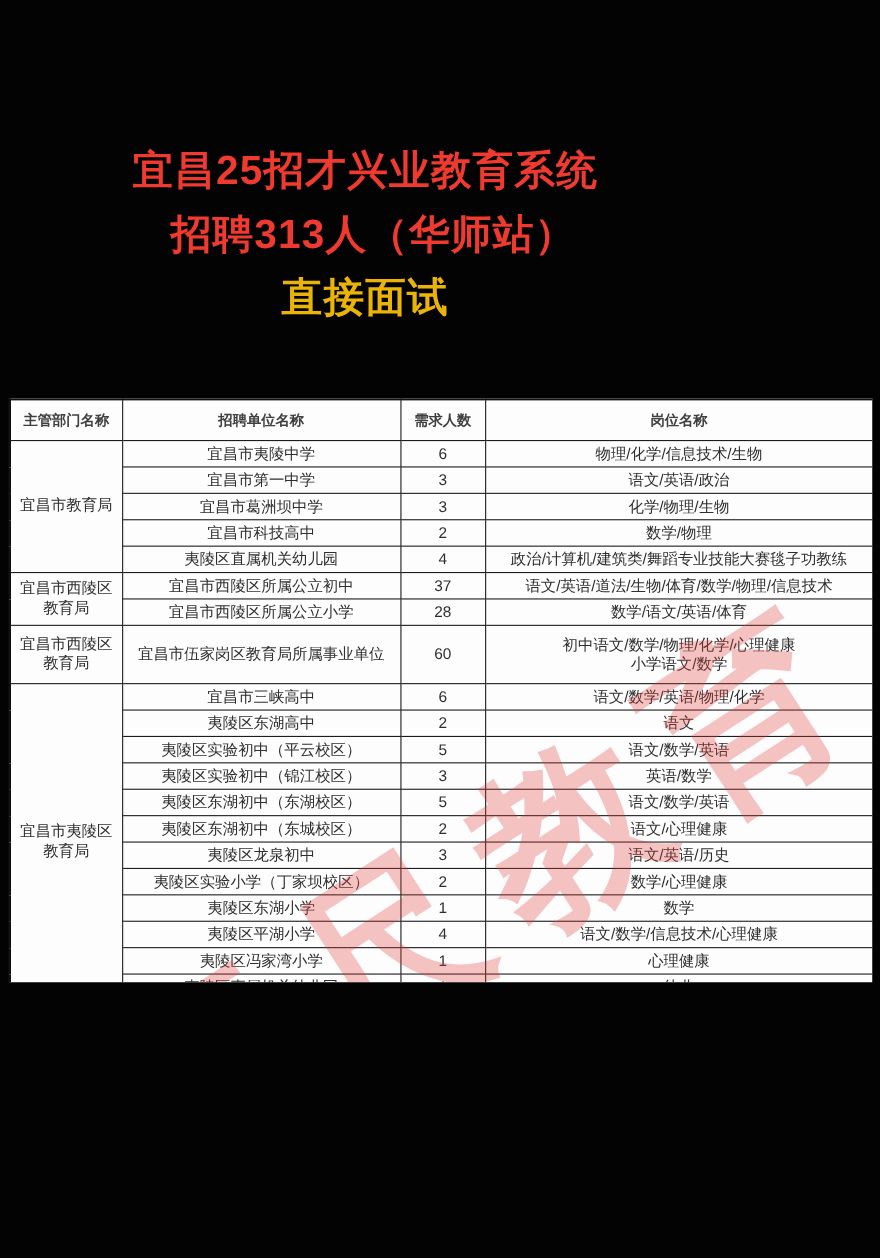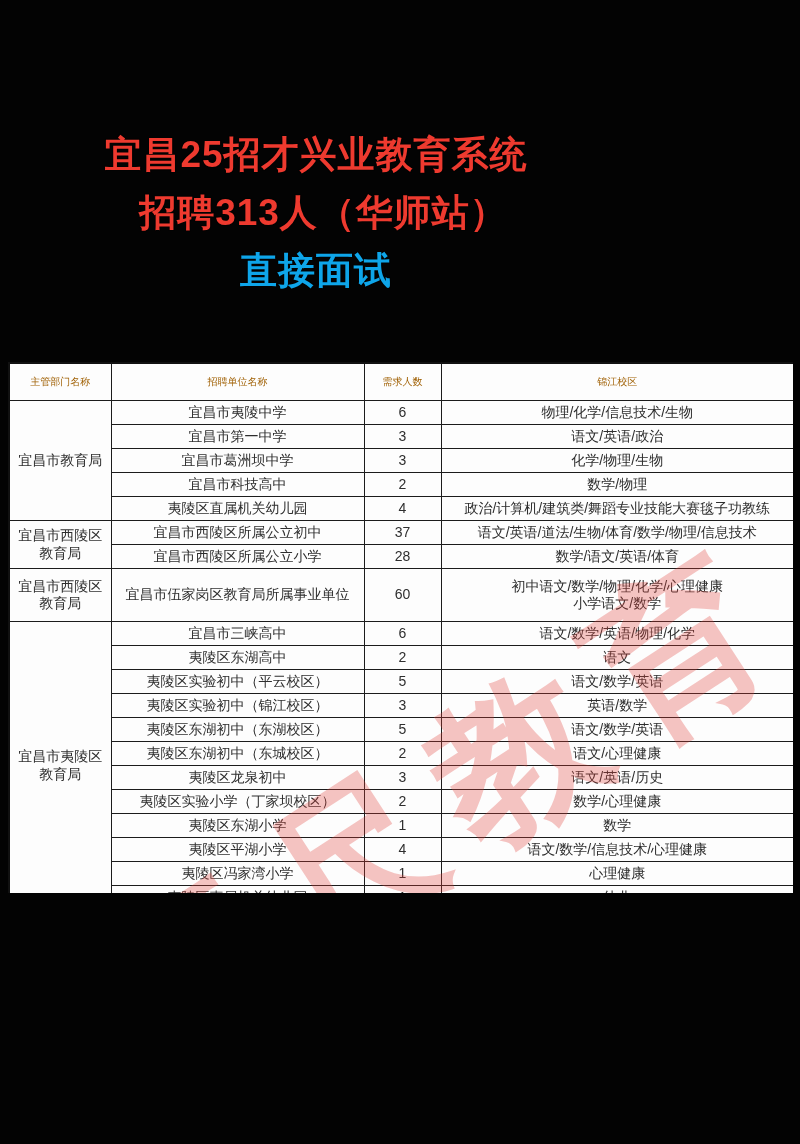--- a/index.html
+++ b/index.html
@@ -6,21 +6,21 @@
   body{
     width:800px;height:1144px;
     background:#000;
     font-family:"Liberation Sans","DejaVu Sans",sans-serif;
     position:relative;
     overflow:hidden;
   }
   .page{position:absolute;inset:0;background:#030303;}
   
   .title-block{
-    position:absolute;top:126px;left:0;width:632px;
+    position:absolute;top:126px;left:16px;width:632px;
     text-align:center;
   }
   .title-line{
     font-size:37px;font-weight:900;line-height:58px;
     letter-spacing:1px;
     text-shadow:0 0 1px rgba(0,0,0,.6);
   }
   
   .table-wrap{
     position:absolute;left:8px;top:362px;width:785px;height:531px;
@@ -36,21 +36,21 @@
   table.jobs th,table.jobs td{
     border:1px solid #1c1c1c;
     text-align:center;vertical-align:middle;
     color:#2e2e2e;
     padding:0 3px;
     white-space:pre-line;
     overflow:hidden;
   }
   table.jobs{border:2px solid #111;}
   table.jobs th{
-    height:36px;font-size:10px;font-weight:normal;color:#a16207;
+    height:36px;font-size:13px;font-weight:bold;color:#404040;
   }
   table.jobs td{font-size:14px;height:23px;line-height:1.25;}
   tr.tall td{height:52px;}
   td.dept{font-size:15px;color:#222;font-family:Liberation Serif, serif;}
   
   .watermark{
     position:absolute;left:-60px;top:330px;width:1000px;
     transform:rotate(-33deg);transform-origin:center;
     font-size:165px;font-weight:900;
     letter-spacing:28px;white-space:nowrap;
@@ -59,37 +59,37 @@
   }
 </style>
 </head>
 <body>
 
 <div class="page" style="background: rgb(3, 3, 3);">
 
   <div class="title-block">
     <div class="title-line" style="color: rgb(238, 58, 47);">宜昌25招才兴业教育系统</div>
     <div class="title-line" style="color: rgb(238, 58, 47); padding-left: 15px;">招聘313人（华师站）</div>
-    <div class="title-line" style="color: #0ea5e9;">直接面试</div>
+    <div class="title-line" style="color: #eab308;">直接面试</div>
   </div>
 
   <div class="table-wrap">
     <table class="jobs">
       <colgroup>
         <col style="width:102px">
           <col style="width:253px">
           <col style="width:77px">
           <col style="width:353px">
       </colgroup>
       <thead>
         <tr>
           <th>主管部门名称</th>
           <th>招聘单位名称</th>
           <th>需求人数</th>
-          <th>锦江校区</th>
+          <th>岗位名称</th>
         </tr>
       </thead>
       <tbody id="table-body">
           <tr>
             <td class="dept" rowspan="5">宜昌市教育局</td>
             <td>宜昌市夷陵中学</td>
             <td>6</td>
             <td>物理/化学/信息技术/生物</td>
           </tr>
           <tr>

